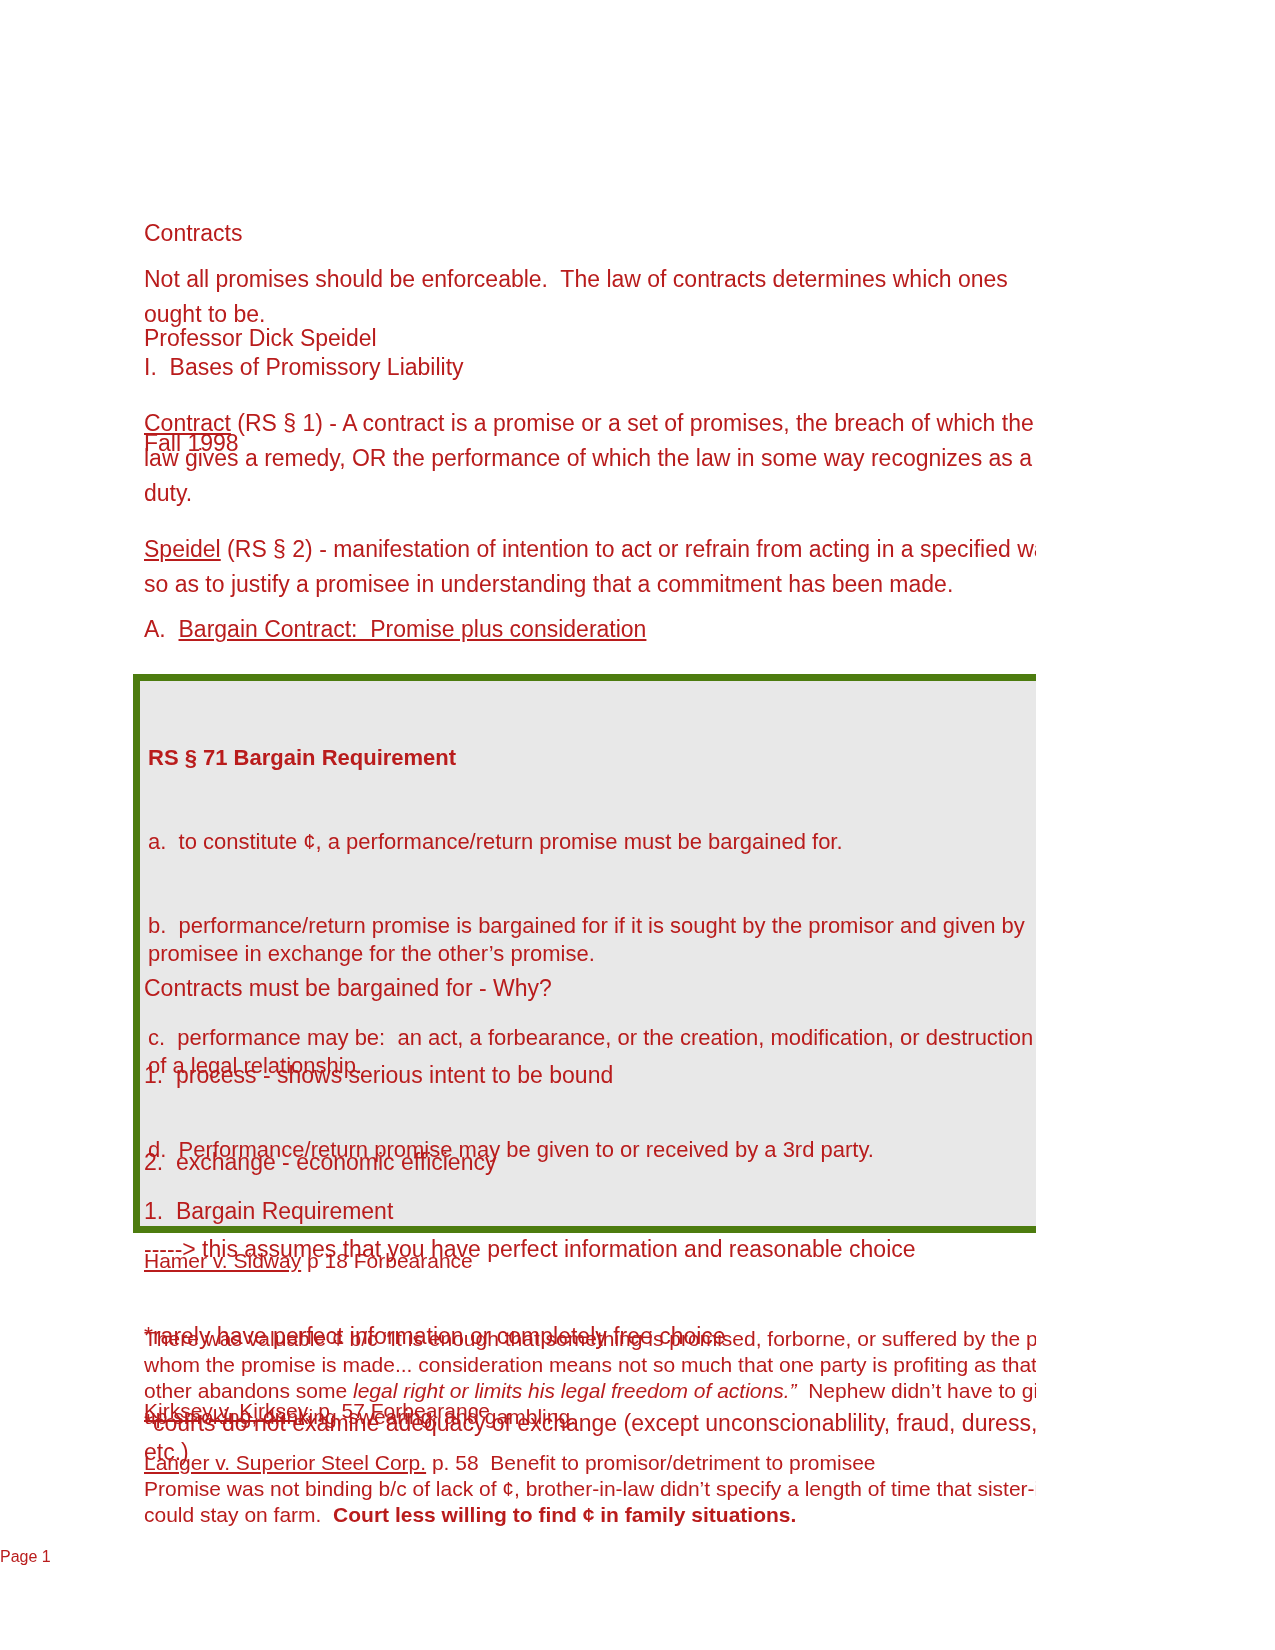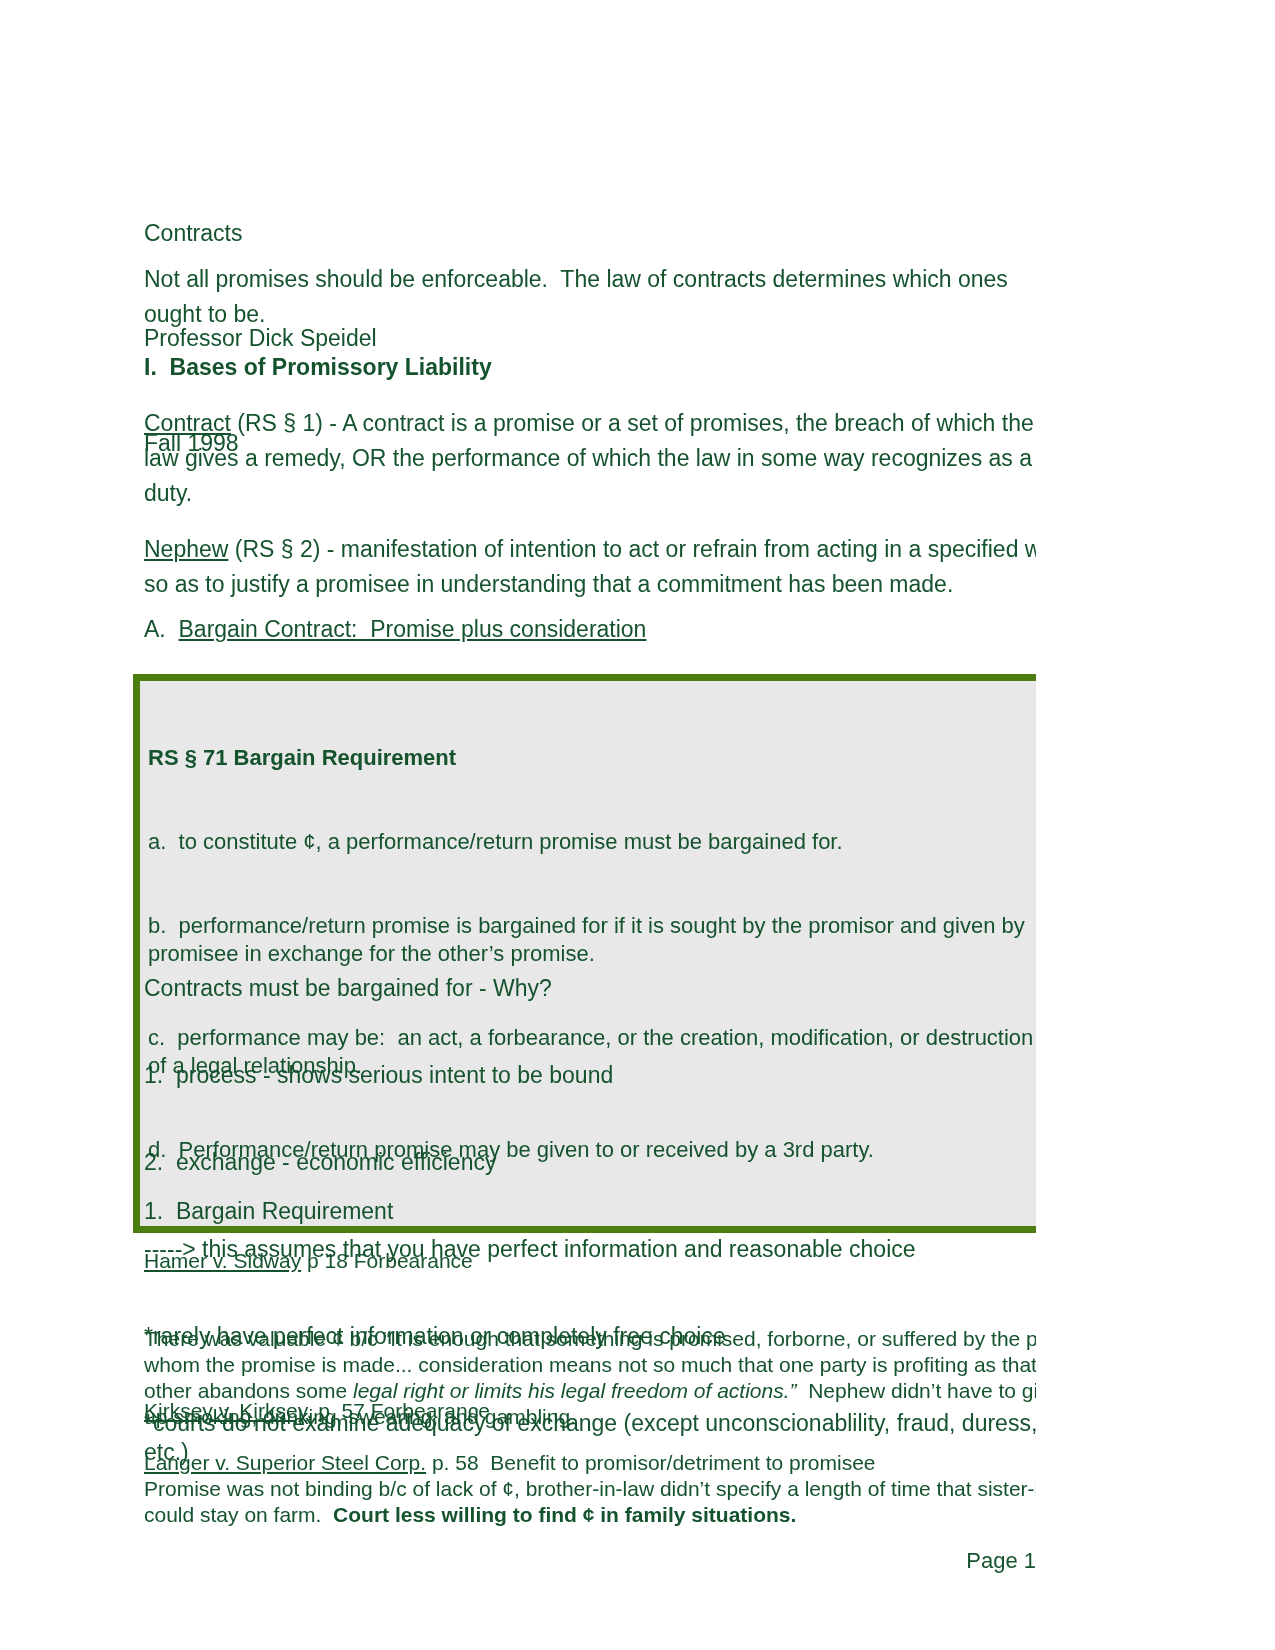--- a/index.html
+++ b/index.html
@@ -2,34 +2,34 @@
 <html><head>
 <meta charset="utf-8">
 <style>
   html,body { margin:0; padding:0; background:#ffffff; }
   .page {
     position: relative;
     width: 1036px;
     height: 1650px;
     background: #ffffff;
     font-family: "Liberation Sans", "DejaVu Sans", sans-serif;
-    color: #14532d;
+    color: #b91c1c;
     overflow: hidden;
   }
   .blk { position: absolute; left: 144px; white-space: pre; }
   .body-text { font-size: 23px; line-height: 35px; }
   .tight-text { font-size: 23px; line-height: 29px; }
   .case-text { font-size: 21px; line-height: 26px; }
   .bold { font-weight: bold; }
   .ul { text-decoration: underline; }
   .bi { font-weight: normal; font-style: italic; }
 
   #header   { top: 146px; }
   #intro    { top: 262px; }
-  #headingI { top: 350px; font-weight: bold; }
+  #headingI { top: 350px; font-weight: normal; }
   #contractDef { top: 406px; }
   #promiseDef  { top: 532px; }
   #sectionA    { top: 612px; }
 
   #rs71Box {
     position: absolute;
     left: 133px;
     top: 674px;
     width: 998px;
     box-sizing: border-box;
@@ -42,22 +42,22 @@
   }
   #whyBlock   { top: 916px; }
   #heading1   { top: 1146px; margin-top: 48px; }
   #hamerBlock { top: 1196px; }
   #kirkseyBlock { top: 1346px; }
   #langerBlock  { top: 1450px; }
   #footer {
     position: absolute;
     left: 0; right: 0;
     top: 1548px;
-    text-align: right;
-    font-size: 22px;
+    text-align: left;
+    font-size: 16px;
   }
 </style>
 </head>
 <body>
 
 <div class="page">
 
   <div id="header" class="blk body-text">
     <div>Contracts</div>
     <div>Professor Dick Speidel</div>
@@ -66,21 +66,21 @@
 
   <div id="intro" class="blk body-text">Not all promises should be enforceable.  The law of contracts determines which ones
 ought to be.</div>
 
   <div id="headingI" class="blk body-text">I.  Bases of Promissory Liability</div>
 
   <div id="contractDef" class="blk body-text"><span class="ul">Contract</span><span> (RS § 1) - A contract is a promise or a set of promises, the breach of which the
 law gives a remedy, OR the performance of which the law in some way recognizes as a
 duty.</span></div>
 
-  <div id="promiseDef" class="blk body-text"><span class="ul">Nephew</span><span> (RS § 2) - manifestation of intention to act or refrain from acting in a specified way,
+  <div id="promiseDef" class="blk body-text"><span class="ul">Speidel</span><span> (RS § 2) - manifestation of intention to act or refrain from acting in a specified way,
 so as to justify a promisee in understanding that a commitment has been made.</span></div>
 
   <div id="sectionA" class="blk body-text"><span>A.  </span><span class="ul">Bargain Contract:  Promise plus consideration</span></div>
 
   <div id="rs71Box">
     <div class="bold">RS § 71 Bargain Requirement</div>
     <div>a.  to constitute ¢, a performance/return promise must be bargained for.</div>
     <div>b.  performance/return promise is bargained for if it is sought by the promisor and given by
 promisee in exchange for the other’s promise.</div>
     <div>c.  performance may be:  an act, a forbearance, or the creation, modification, or destruction

